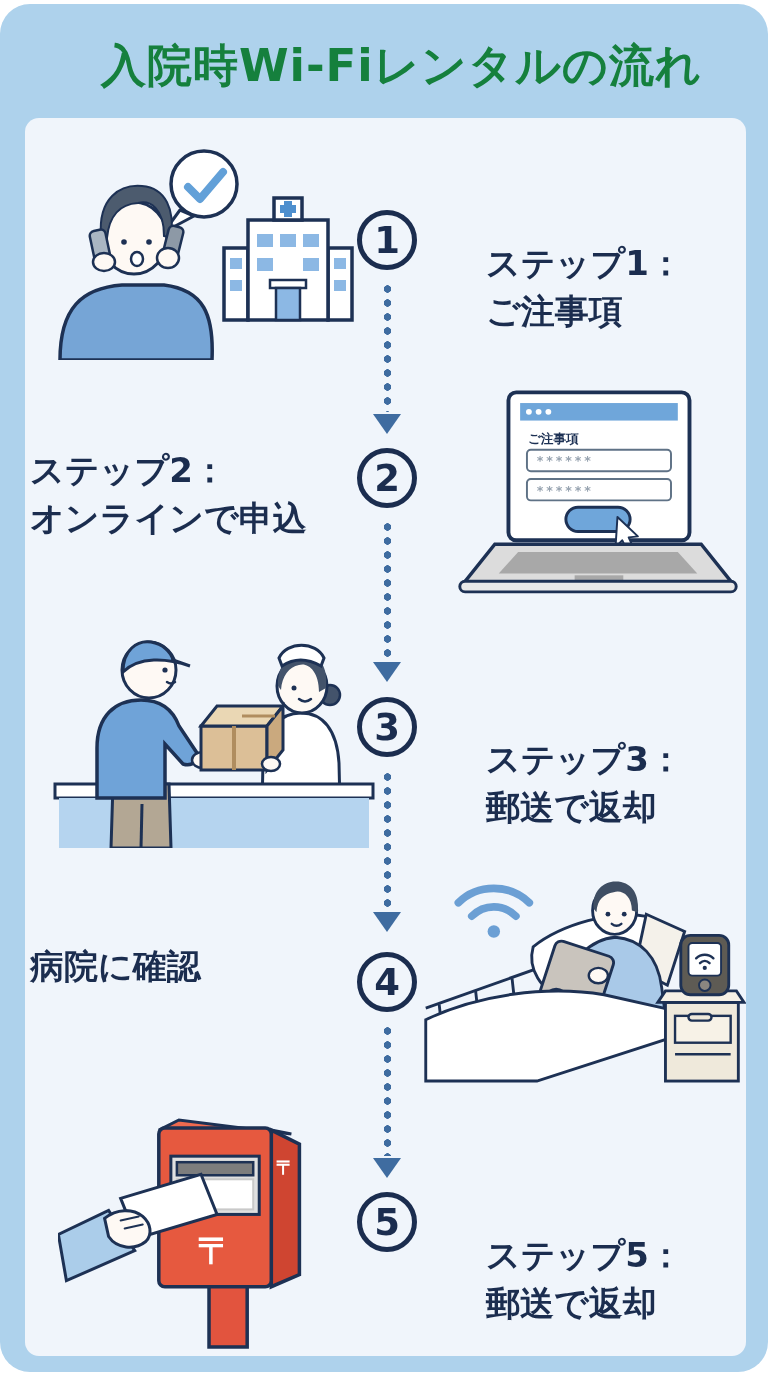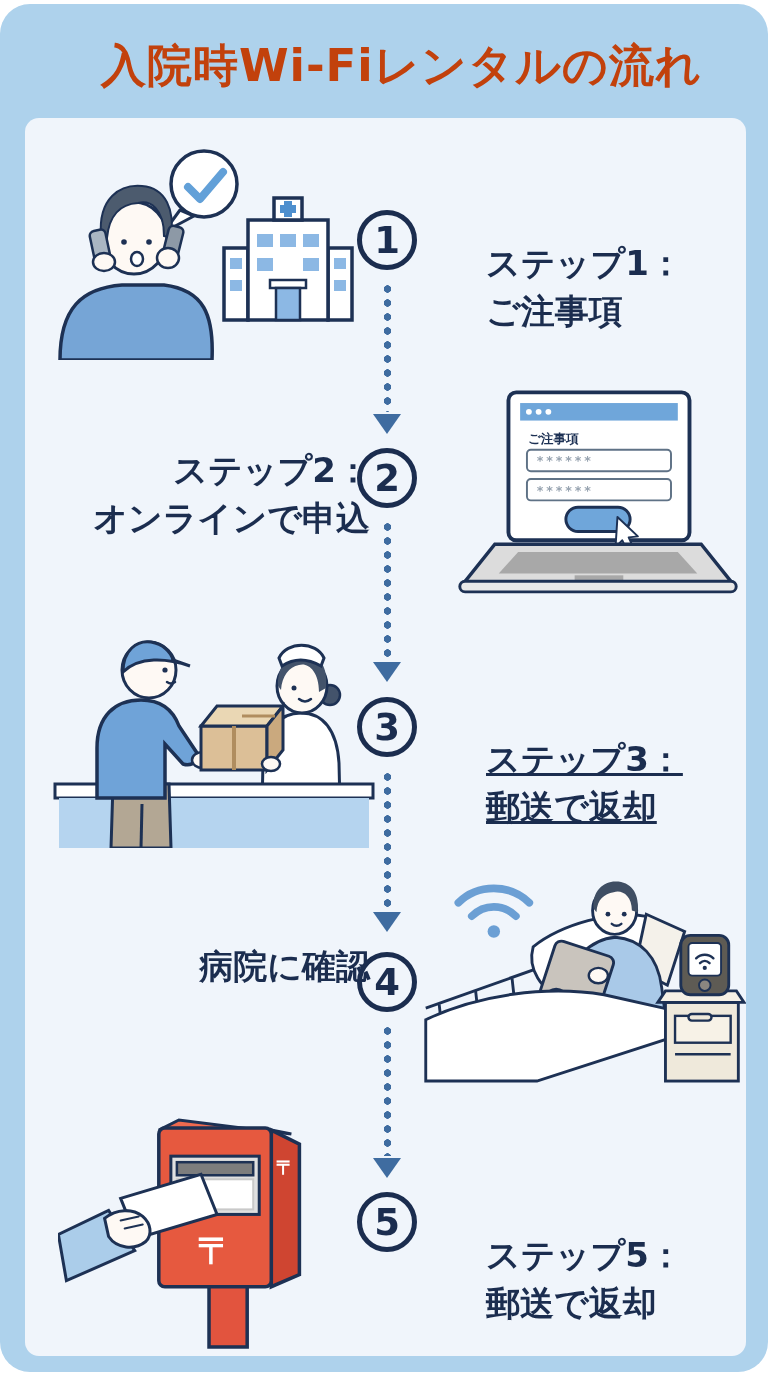--- a/index.html
+++ b/index.html
@@ -9,21 +9,21 @@
     width:768px;
   }
   .stage { position:relative; width:768px; height:1376px; background:#ffffff; overflow:hidden; }
 
   .card {
     position:absolute; left:0; top:4px; width:768px; height:1368px;
     background:#aed2ec; border-radius:30px;
   }
   .title {
     position:absolute; left:0; top:36px; width:768px;
-    text-align:center; font-size:45px; font-weight:800; color:#c2410c;
+    text-align:center; font-size:45px; font-weight:800; color:#15803d;
     letter-spacing:1px;
     padding-left:35px;
   }
   .panel {
     position:absolute; left:25px; top:118px; width:721px; height:1238px;
     background:#f0f5fb; border-radius:14px;
   }
 
   .step-circle {
     position:absolute; width:60px; height:60px; border-radius:50%;
@@ -50,22 +50,22 @@
   .k1{top:282px;} .k1 .dots{height:130px;}
   .k2{top:520px;} .k2 .dots{height:140px;}
   .k3{top:770px;} .k3 .dots{height:140px;}
   .k4{top:1024px;} .k4 .dots{height:132px;}
 
   .step-label {
     position:absolute; color:#1b2d4f; font-weight:800;
     font-size:34px; line-height:1.42;
   }
   .step-label.right { left:486px; text-align:left;margin-top:41px; }
-  .t1{top:198px;} .t3{top:694px;text-decoration:underline;} .t5{top:1190px;}
-  .step-label.left { left:22px; width:348px; text-align:right; }
+  .t1{top:198px;} .t3{top:694px;} .t5{top:1190px;}
+  .step-label.left { left:30px; width:348px; text-align:left; }
   .t2{top:446px;} .t4{top:942px;}
 
   .illo { position:absolute; }
   .i1{left:52px; top:140px; width:320px; height:220px;}
   .i2{left:452px; top:386px; width:292px; height:220px;}
   .i3{left:48px; top:598px; width:332px; height:250px;}
   .i4{left:420px; top:846px; width:326px; height:240px;}
   .i5{left:58px; top:1116px; width:292px; height:236px;}
   .illo svg { width:100%; height:100%; display:block; }
 </style>

